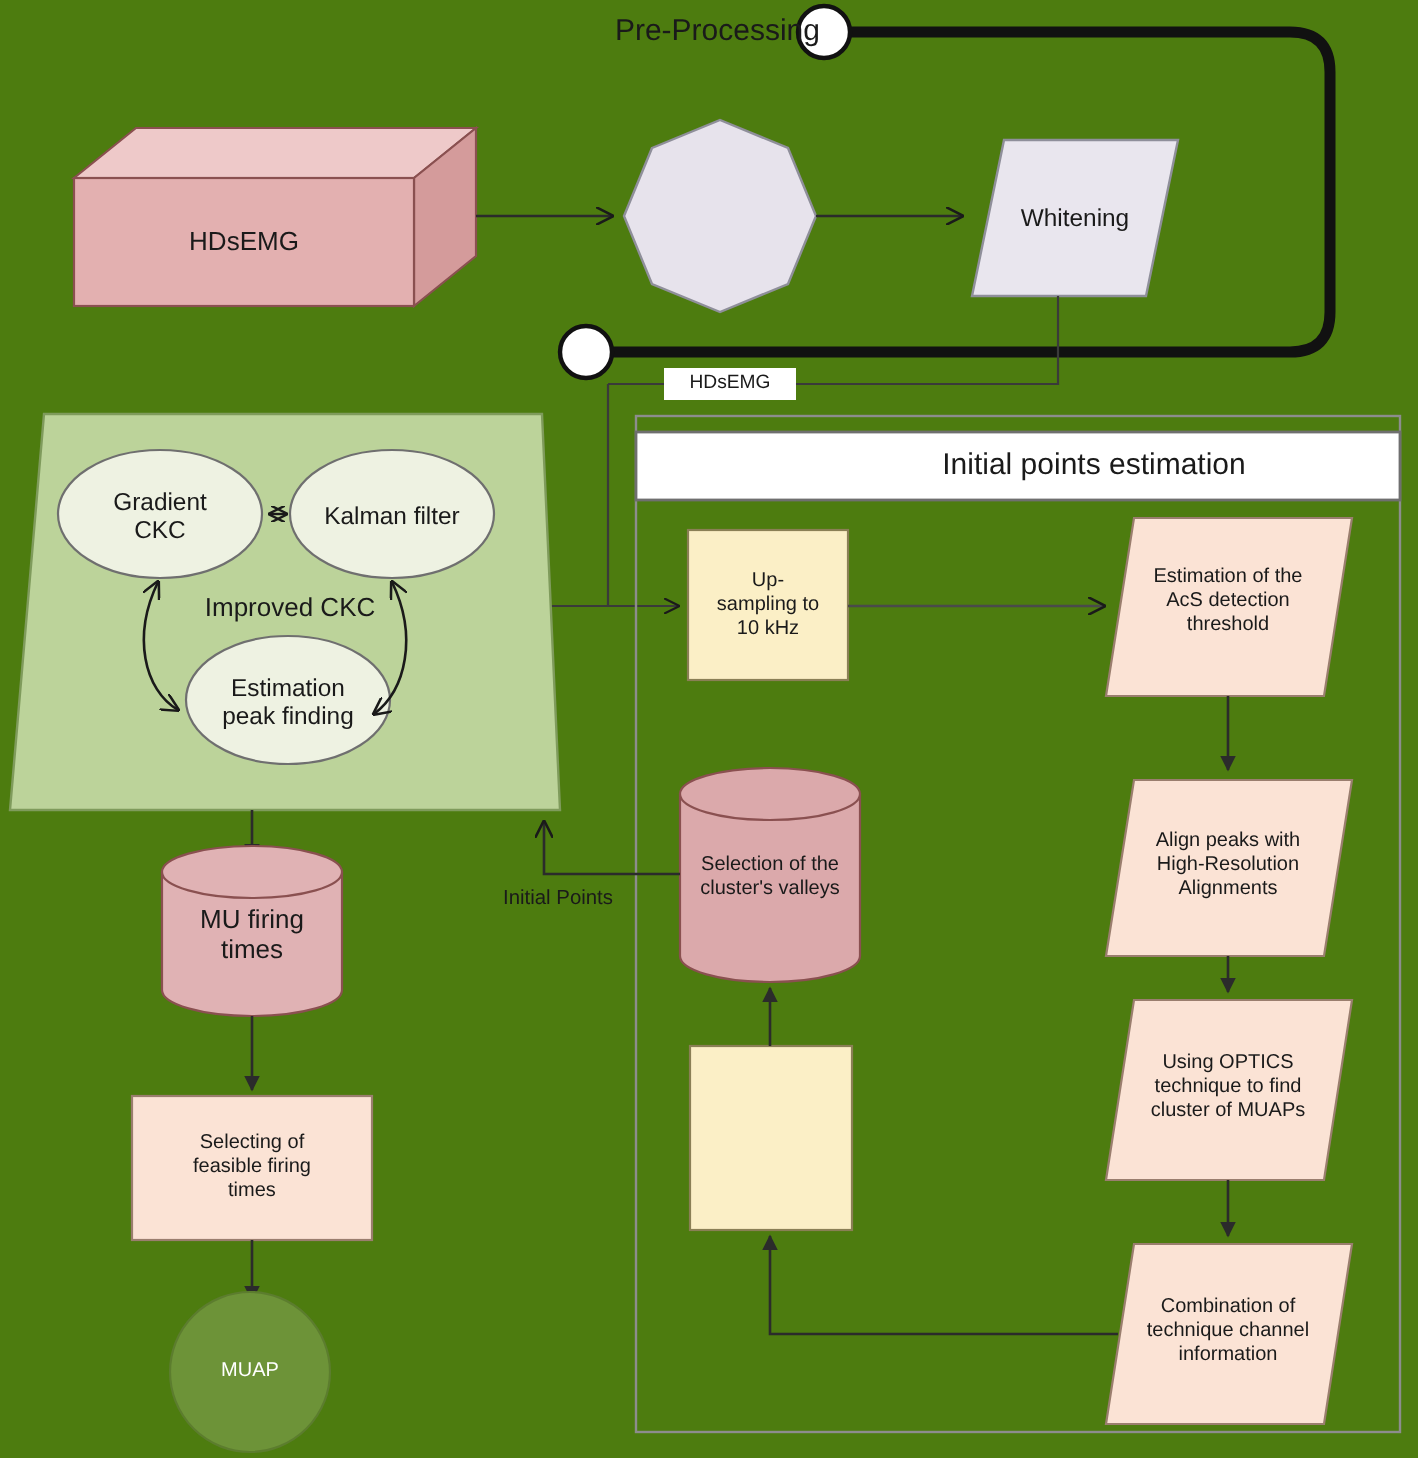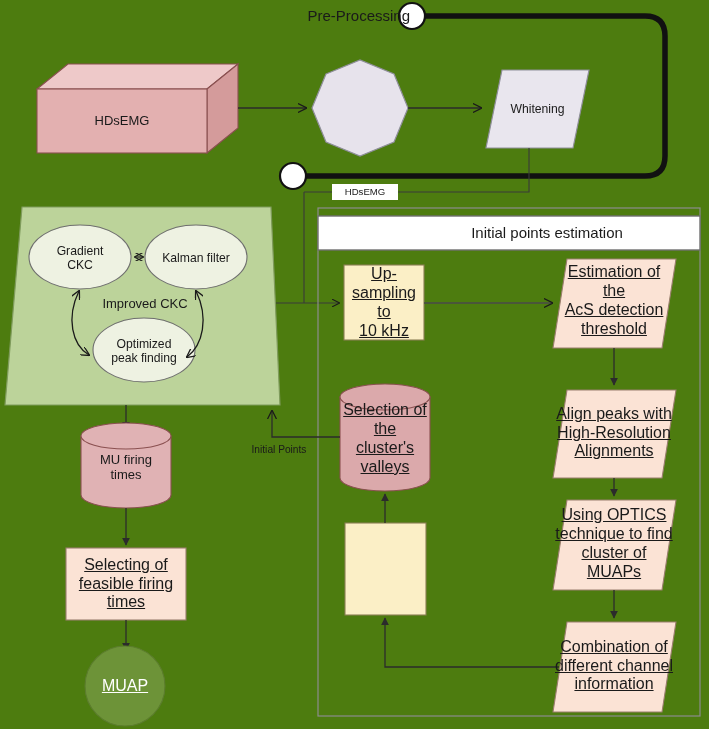--- a/index.html
+++ b/index.html
@@ -20,21 +20,21 @@
   .node-label{
     position:absolute;
     display:flex;align-items:center;justify-content:center;
     text-align:center;
     line-height:1.18;
     white-space:pre-line;
     pointer-events:none;
   }
   .t13{font-size:13px;}
   .t12{font-size:12.2px;}
-  .t11{font-size:16px;text-decoration:underline;}
+  .t11{font-size:10px;}
   .t15{font-size:15px;}
   .t9{font-size:9.6px;}
   .t10{font-size:10.2px;}
 </style>
 </head>
 <body>
 
 <div id="canvas">
 
   <svg class="svg-layer" viewBox="0 0 709 729">
@@ -136,21 +136,21 @@
 
   <div class="node-label t9" style="left:332px;top:184px;width:66px;height:16px;background:#ffffff;">HDsEMG</div>
 
   <div class="node-label t15" style="left:330px;top:220px;width:434px;height:26px;">Initial points estimation</div>
 
   <div class="node-label t12" style="left:32px;top:241px;width:96px;height:34px;">Gradient
 CKC</div>
 
   <div class="node-label t12" style="left:148px;top:248px;width:96px;height:20px;">Kalman filter</div>
 
-  <div class="node-label t12" style="left:96px;top:334px;width:96px;height:34px;">Optimized
+  <div class="node-label t12" style="left:96px;top:334px;width:96px;height:34px;">Estimation
 peak finding</div>
 
   <div class="node-label t13" style="left:86px;top:294px;width:118px;height:20px;">Improved CKC</div>
 
   <div class="node-label t13" style="left:81px;top:448px;width:90px;height:38px;">MU firing
 times</div>
 
   <div class="node-label t11" style="left:66px;top:556px;width:120px;height:56px;">Selecting of
 feasible firing
 times</div>
@@ -169,20 +169,20 @@
 
   <div class="node-label t11" style="left:555px;top:405px;width:118px;height:56px;">Align peaks with
 High-Resolution
 Alignments</div>
 
   <div class="node-label t11" style="left:555px;top:516px;width:118px;height:56px;">Using OPTICS
 technique to find
 cluster of MUAPs</div>
 
   <div class="node-label t11" style="left:555px;top:638px;width:118px;height:56px;">Combination of
-different channel
+technique channel
 information</div>
 
 
   <div class="node-label t11" style="left:338px;top:420px;width:94px;height:38px;">Selection of the
 cluster's valleys</div>
 
 </div>
 
 </body></html>

